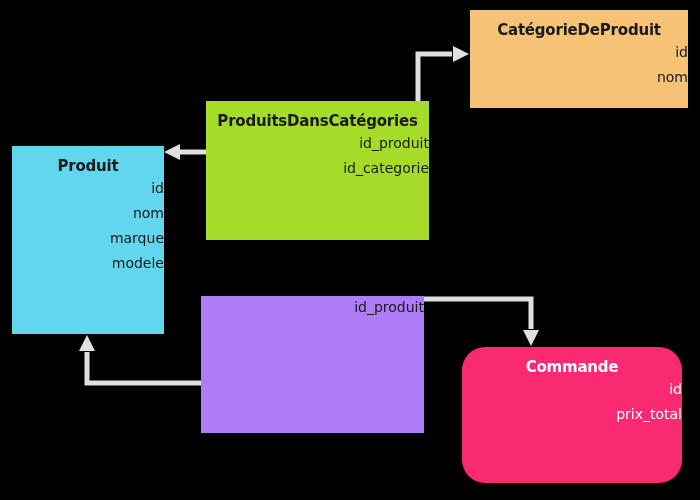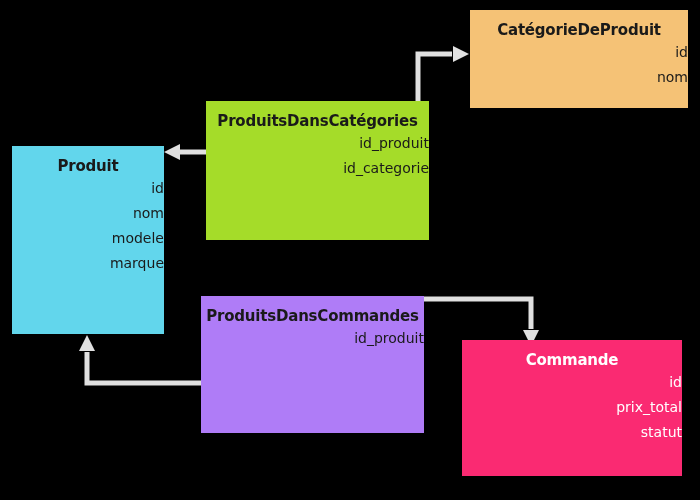--- a/index.html
+++ b/index.html
@@ -71,50 +71,48 @@
       <polygon points="87,335 79,351 95,351" fill="#e0e0e0"></polygon>
       <path d="M 424 299 L 531 299 L 531 329" fill="none" stroke="#e0e0e0" stroke-width="5" stroke-linecap="butt" stroke-linejoin="miter"></path>
       <polygon points="531,346 523,330 539,330" fill="#e0e0e0"></polygon>
     </svg>
 
   <div class="entity" style="left: 12px; top: 146px; width: 152px; height: 188px; background: rgb(98, 214, 236);">
     <div class="entity-title">Produit</div>
     <div class="entity-fields">
       <div class="entity-field">id</div>
       <div class="entity-field">nom</div>
+      <div class="entity-field">marque</div>
       <div class="entity-field">modele</div>
-      <div class="entity-field">marque</div>
     </div>
   </div>
 
   <div class="entity" style="left: 206px; top: 101px; width: 223px; height: 139px; background: rgb(165, 220, 41);">
     <div class="entity-title">ProduitsDansCatégories</div>
     <div class="entity-fields">
       <div class="entity-field">id_produit</div>
       <div class="entity-field">id_categorie</div>
     </div>
   </div>
 
   <div class="entity" style="left: 470px; top: 10px; width: 218px; height: 98px; background: rgb(245, 194, 118);">
     <div class="entity-title">CatégorieDeProduit</div>
     <div class="entity-fields">
       <div class="entity-field">id</div>
       <div class="entity-field">nom</div>
     </div>
   </div>
 
   <div class="entity" style="left: 201px; top: 296px; width: 223px; height: 137px; background: rgb(175, 124, 247);">
-    <div class="entity-title">ProduitsDansCommandes</div>
     <div class="entity-fields">
       <div class="entity-field">id_produit</div>
     </div>
   </div>
 
-  <div class="entity light" style="left: 462px; top: 340px; width: 220px; height: 136px; background: rgb(250, 42, 114);">
+  <div class="entity light" style="left: 462px; top: 347px; width: 220px; height: 136px; background: rgb(250, 42, 114); border-radius: 23px;">
     <div class="entity-title">Commande</div>
     <div class="entity-fields">
       <div class="entity-field">id</div>
       <div class="entity-field">prix_total</div>
-      <div class="entity-field">statut</div>
     </div>
   </div>
 
 </div>
 
 </body></html>

